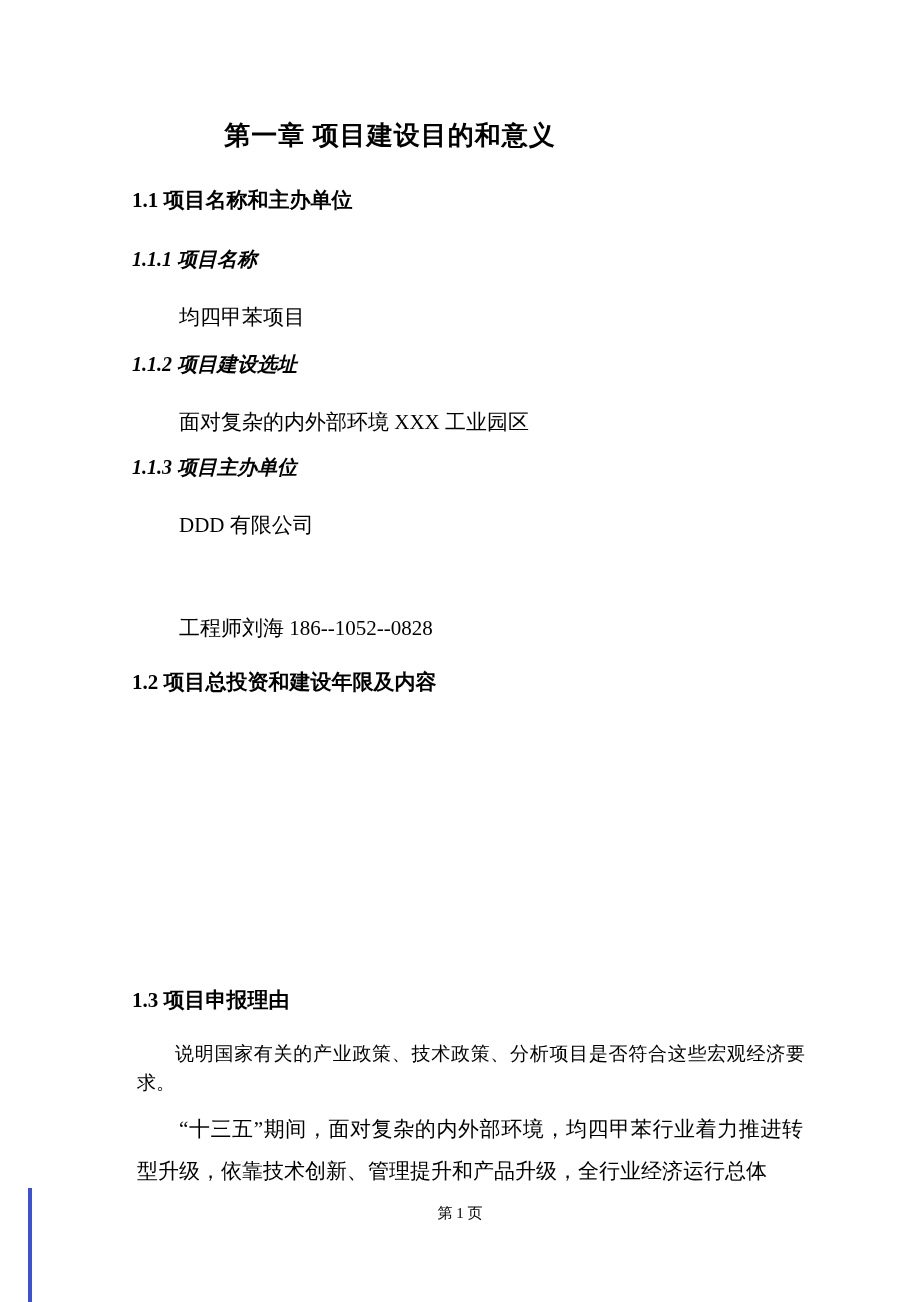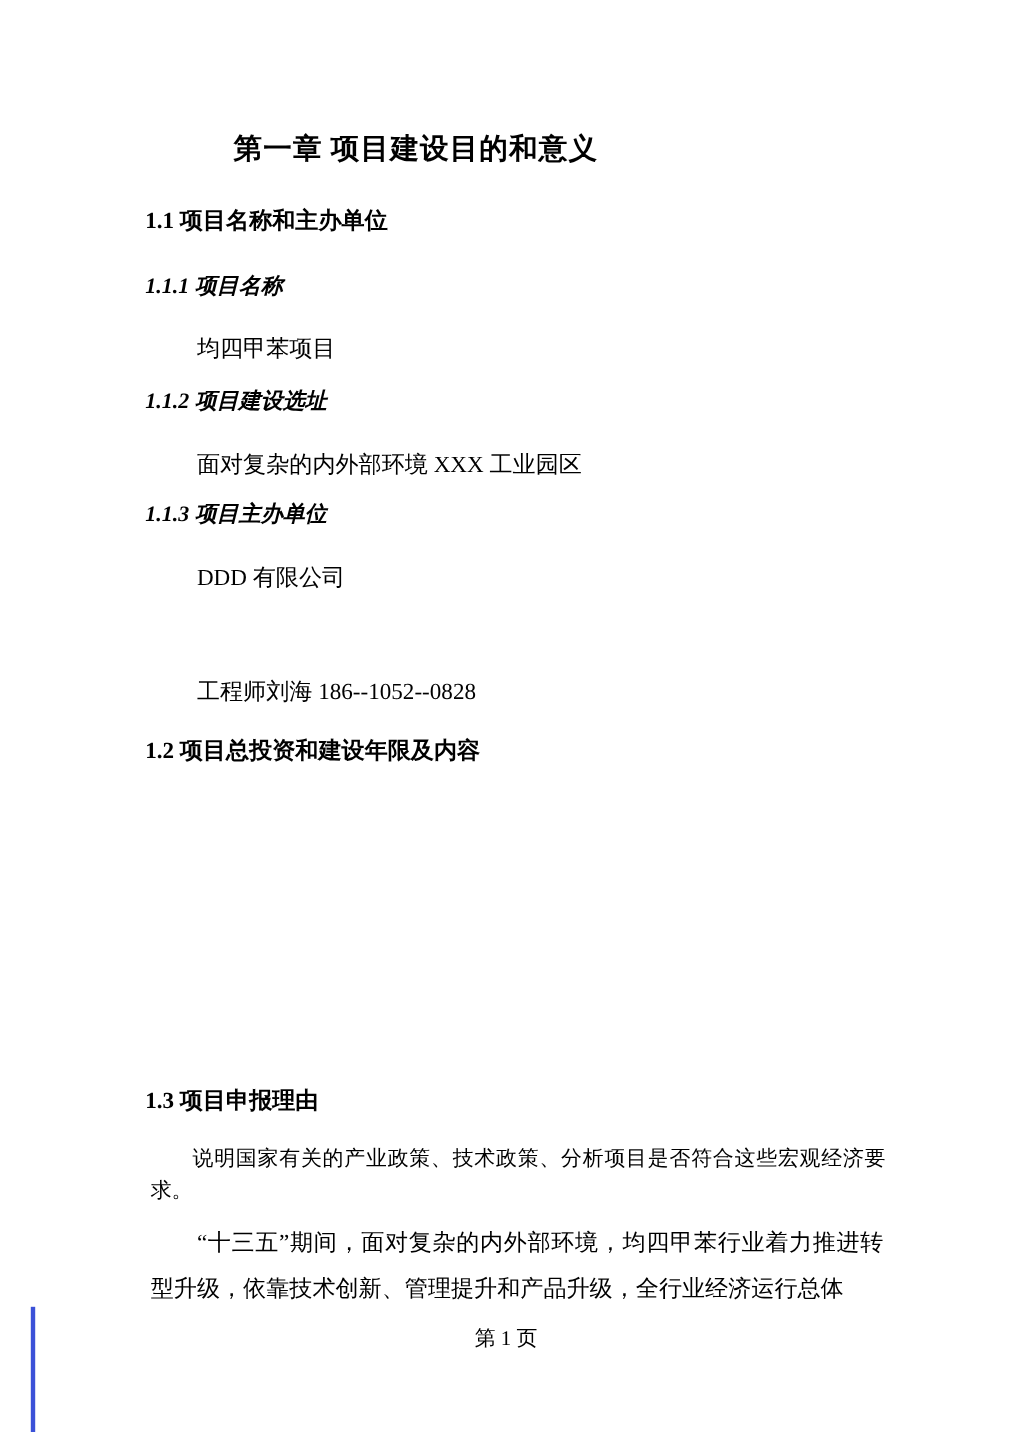--- a/index.html
+++ b/index.html
@@ -11,20 +11,21 @@
     position:relative;
     overflow:hidden;
   }
   .page{position:absolute;inset:0;width:920px;height:1302px;background:#ffffff;}
   .blk{position:absolute;white-space:pre-wrap;}
   .chapter-title{
     left:0;top:118px;width:756px;
     text-align:center;
     font-size:26px;font-weight:bold;
     letter-spacing:1px;
+    padding-left:12px;
   }
   .h2{
     left:132px;top:0;width:700px;
     font-size:21px;font-weight:bold;
   }
   .h3{
     left:132px;width:700px;
     font-size:20px;font-weight:bold;font-style:italic;
   }
   .pline{
@@ -51,21 +52,21 @@
     left:137px;width:666px;
     font-size:21px;
     line-height:42px;
     text-align:justify;
     text-justify:inter-character;
     text-indent:42px;
   }
   .footer{
     left:0;top:1204px;width:920px;
     text-align:center;
-    font-size:19px;
+    font-size:15px;
   }
   .accent-line{
     position:absolute;
     left:28px;top:1188px;
     width:4px;height:114px;
   }
 </style>
 </head>
 <body style="background: rgb(255, 255, 255); color: rgb(0, 0, 0);">
 

